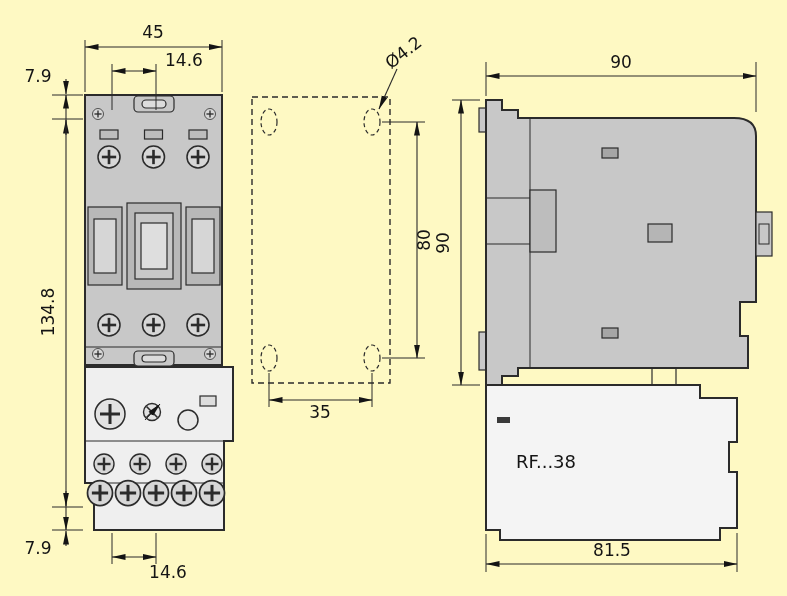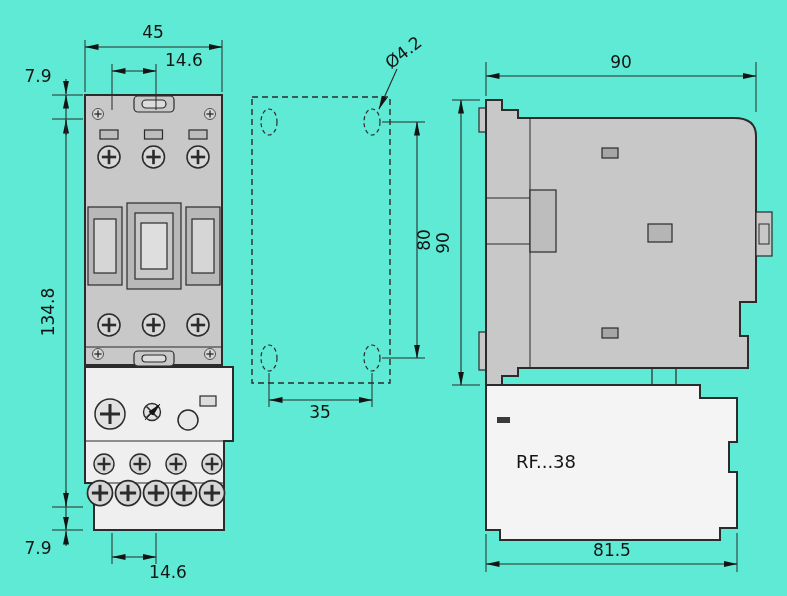--- a/index.html
+++ b/index.html
@@ -1,16 +1,16 @@
 <!DOCTYPE html>
 <html><head>
 <meta charset="utf-8">
 <style>
   html,body{margin:0;padding:0;background:#ffffff;}
-  .stage{width:787px;height:596px;background:#5eead4;position:relative;overflow:hidden;text-decoration:underline;}
+  .stage{width:787px;height:596px;background:#fef9c3;position:relative;overflow:hidden;text-decoration:underline;}
   svg{display:block;}
   .dim{font-family:"DejaVu Sans",sans-serif;font-size:17px;fill:#141414;}
   .rf{font-family:"DejaVu Sans",sans-serif;font-size:18px;fill:#141414;}
   .thin{stroke:#2b2b2b;stroke-width:1;fill:none;}
   .dimline{stroke:#2b2b2b;stroke-width:1.1;fill:none;}
   .out{stroke:#2b2b2b;stroke-width:2;}
   .det{stroke:#2b2b2b;stroke-width:1.2;}
   .dash{stroke:#2b2b2b;stroke-width:1.4;fill:none;stroke-dasharray:6 4;}
   .dash2{stroke:#2b2b2b;stroke-width:1.2;fill:none;stroke-dasharray:4 3;}
 </style>

